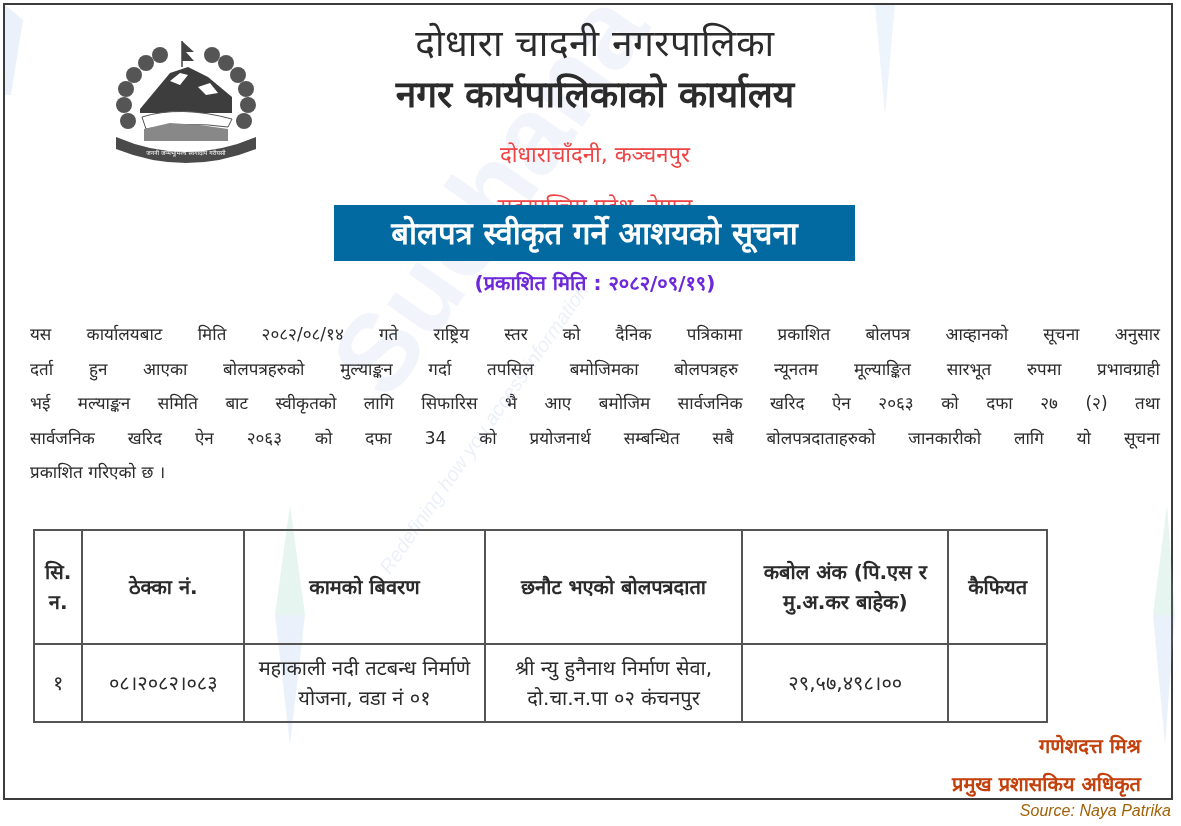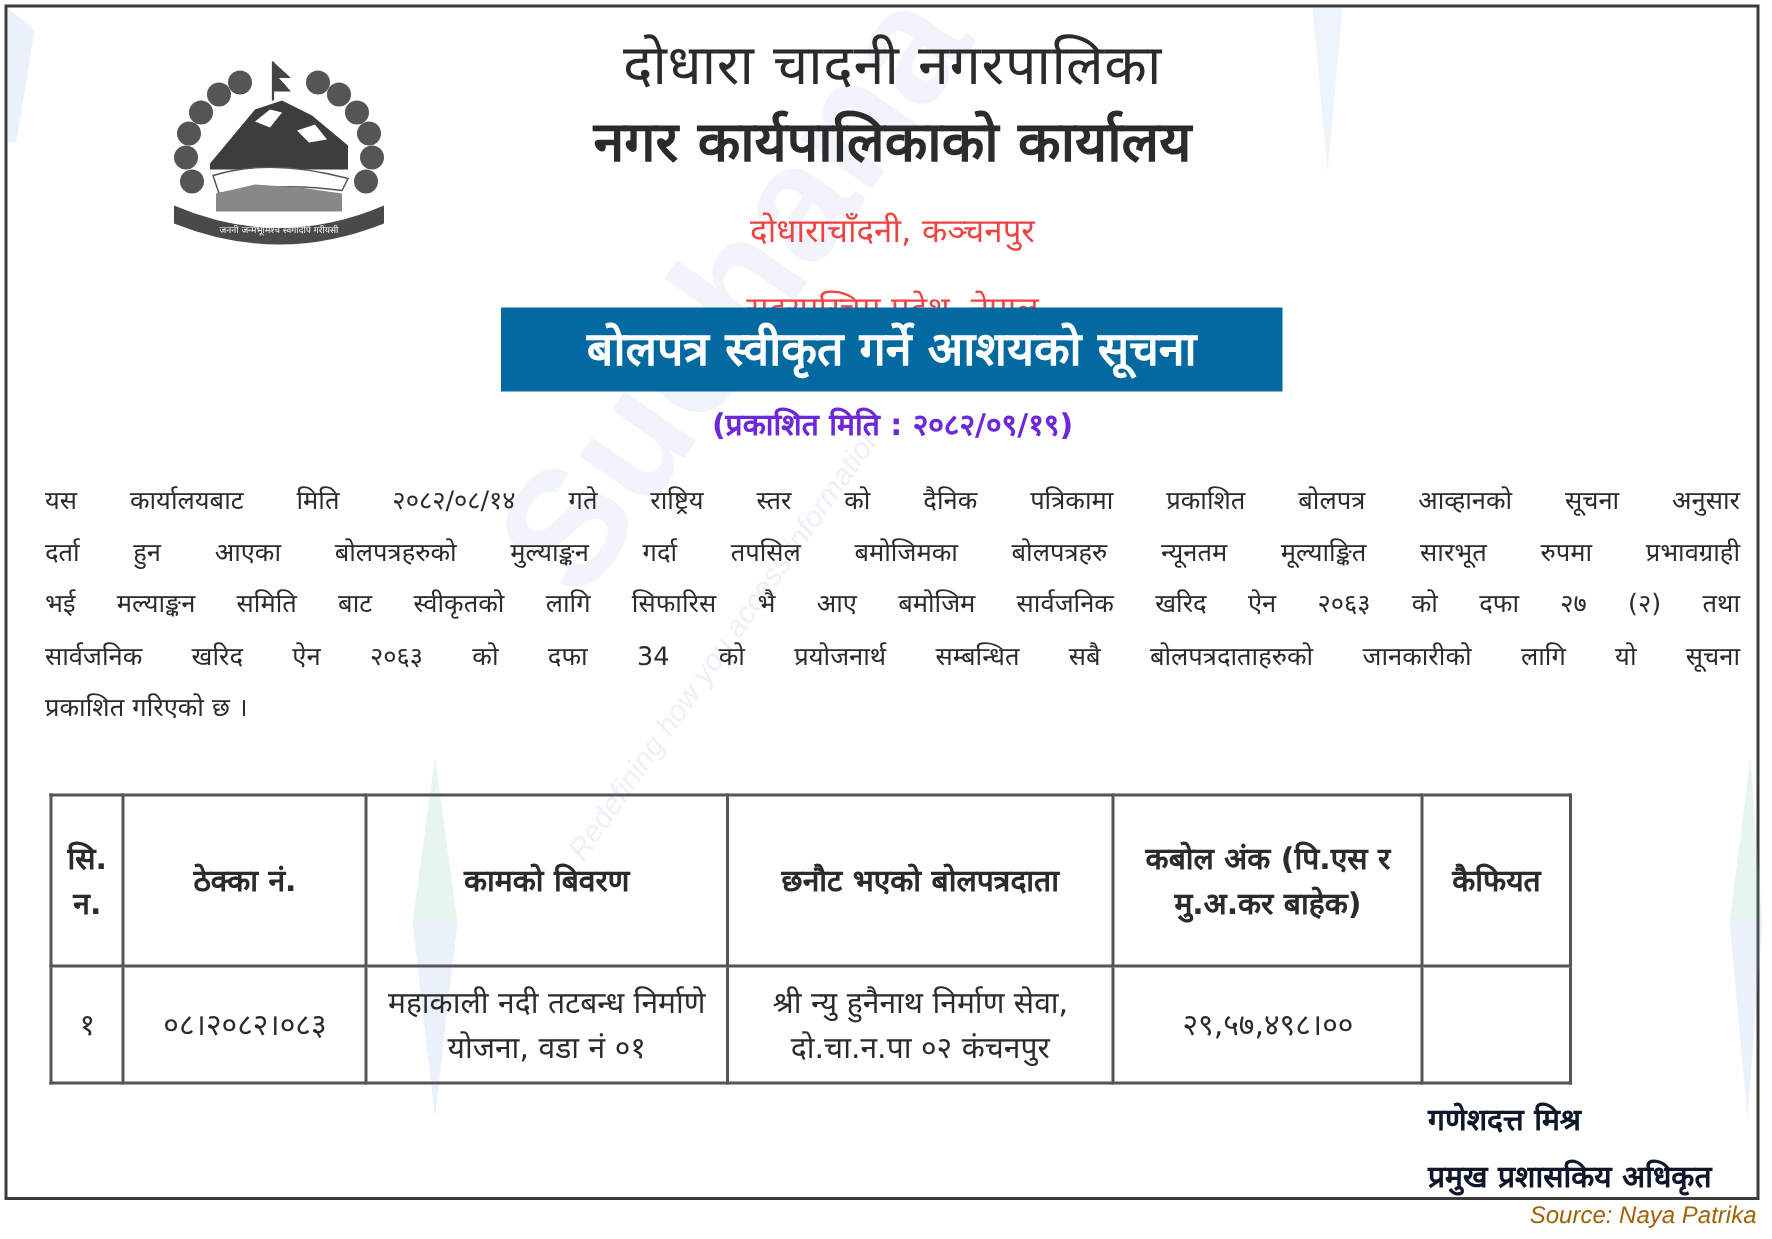--- a/index.html
+++ b/index.html
@@ -123,24 +123,24 @@
     line-height: 30px;
   }
   table.tender td {
     height: 72px;
     line-height: 30px;
   }
   .sign {
     position: absolute;
     right: 30px;
     top: 722px;
-    text-align: left;
-    font-size: 20px;
-    font-weight: bold;
-    color: #0f172a;
+    text-align: right;
+    font-size: 20px;
+    font-weight: bold;
+    color: #c2410c;
     line-height: 38px;
   }
   .source {
     position: absolute;
     right: 10px;
     top: 802px;
     font-family: "Liberation Sans", sans-serif;
     font-style: italic;
     font-size: 16px;
     color: #a16207;

